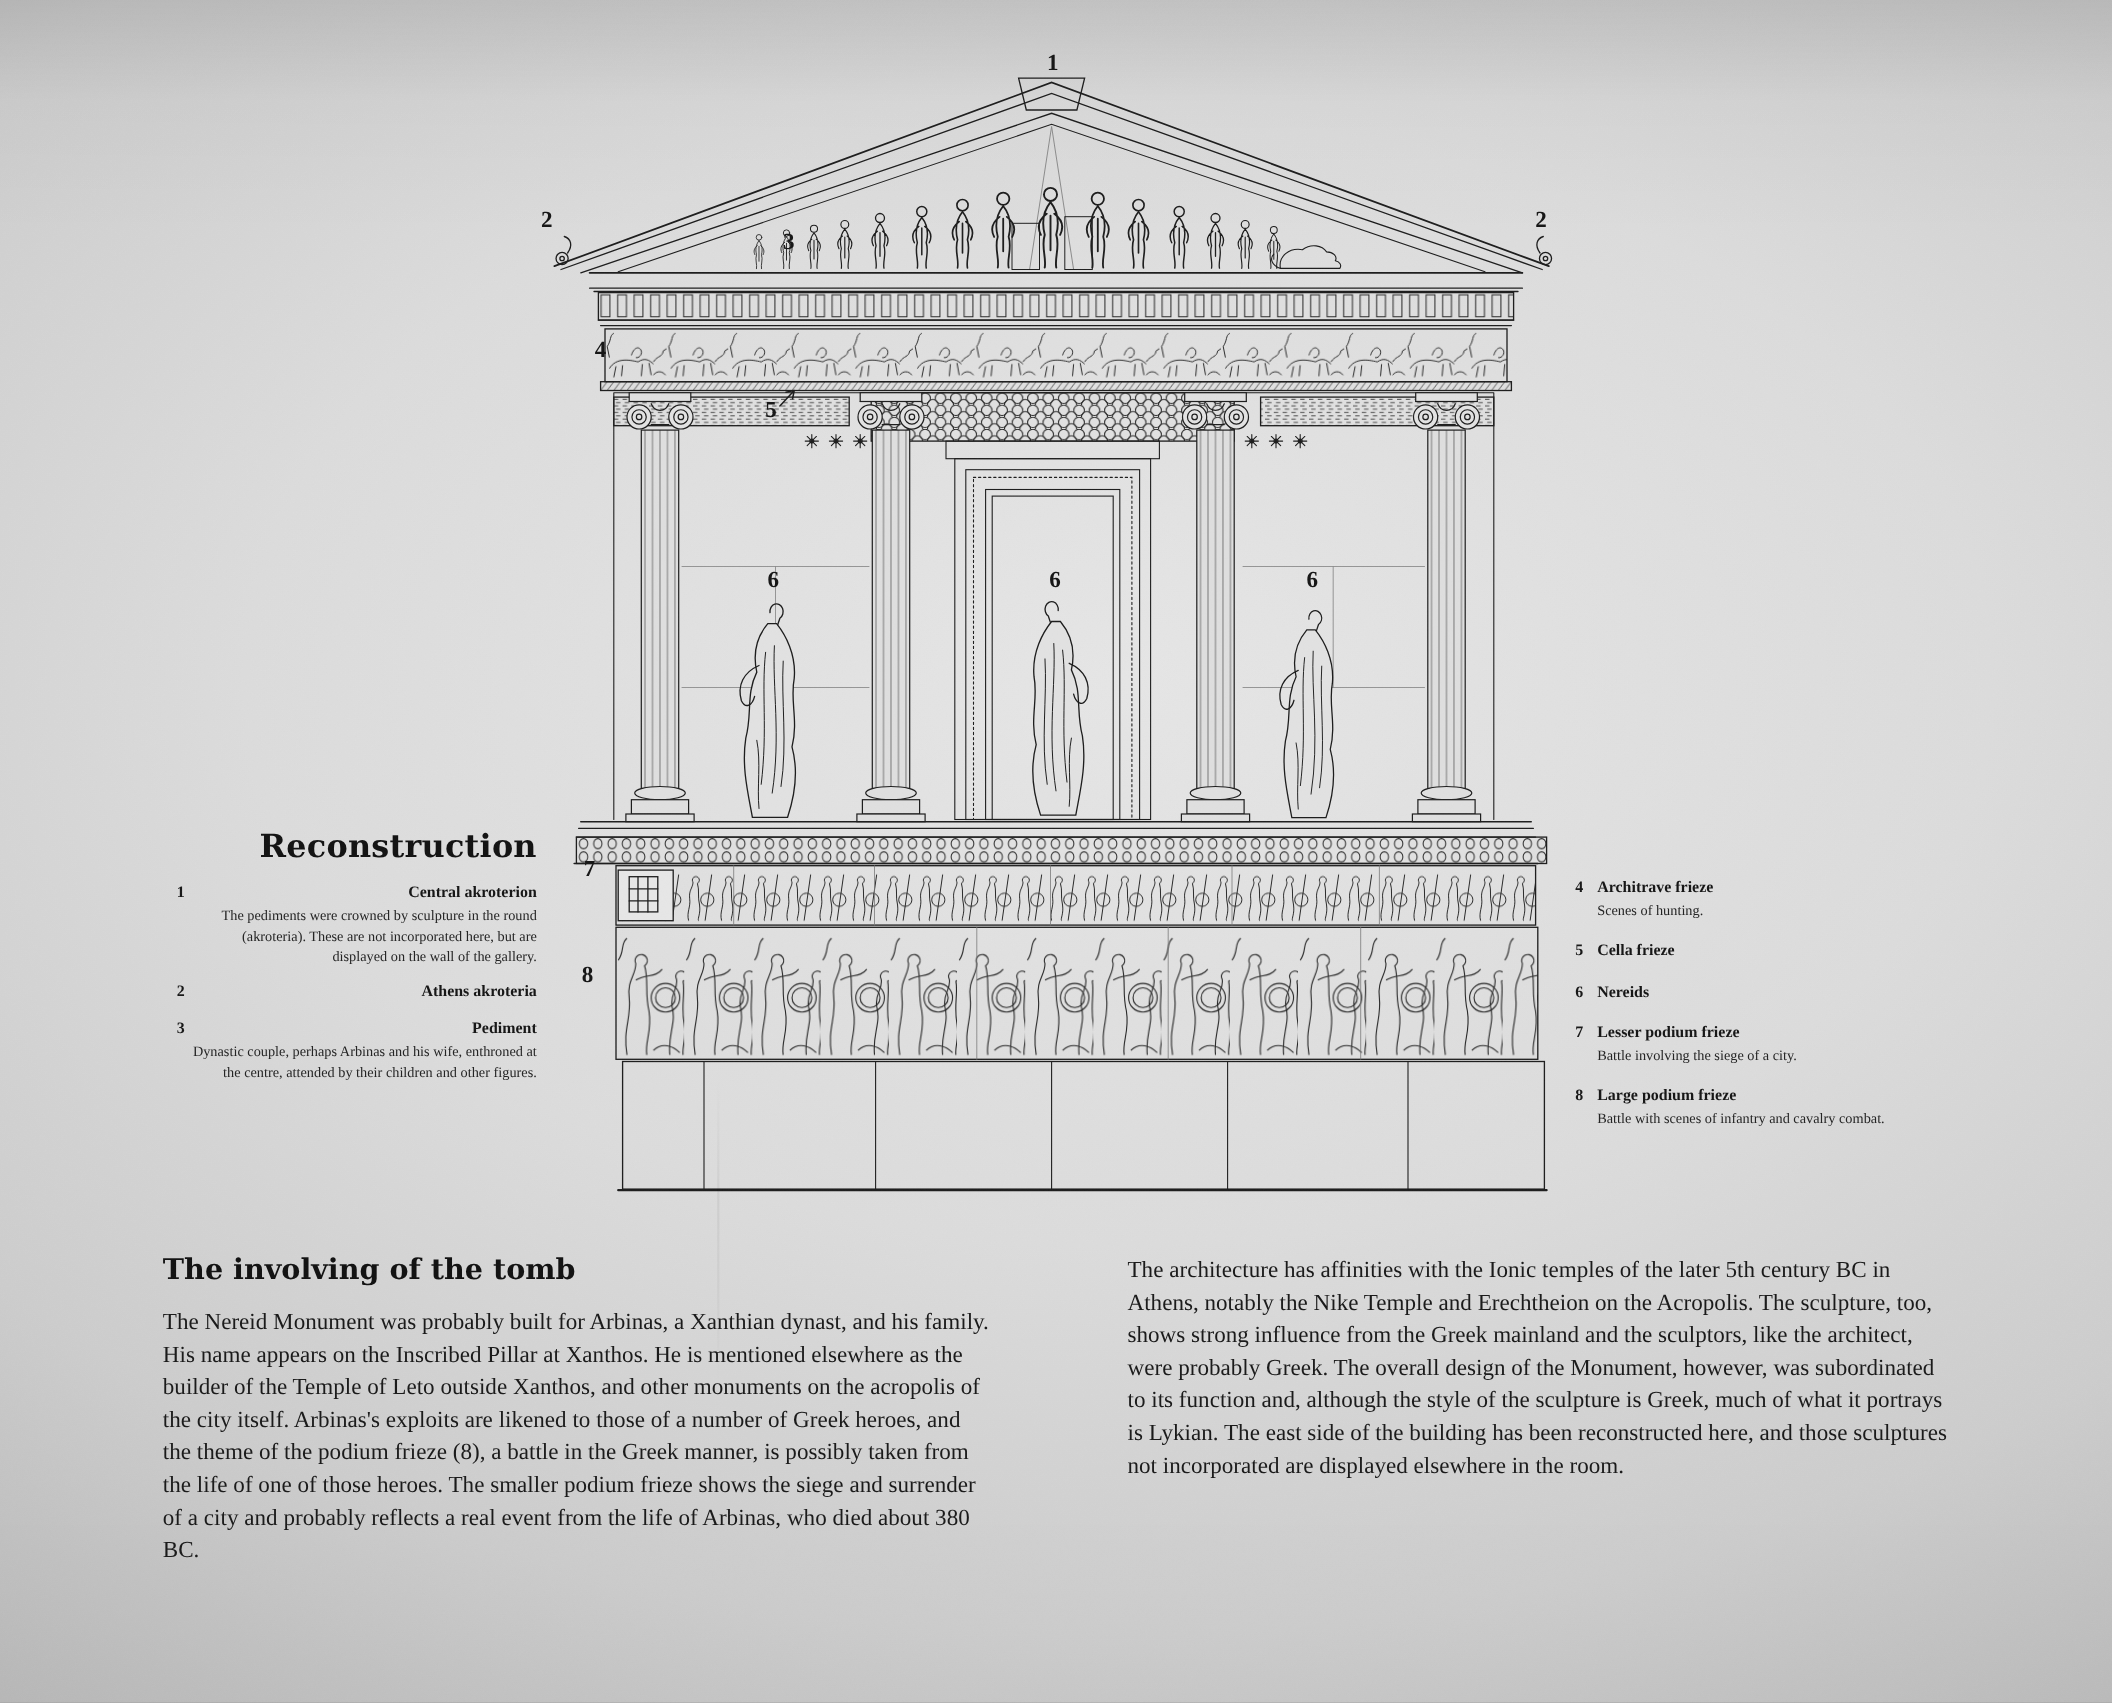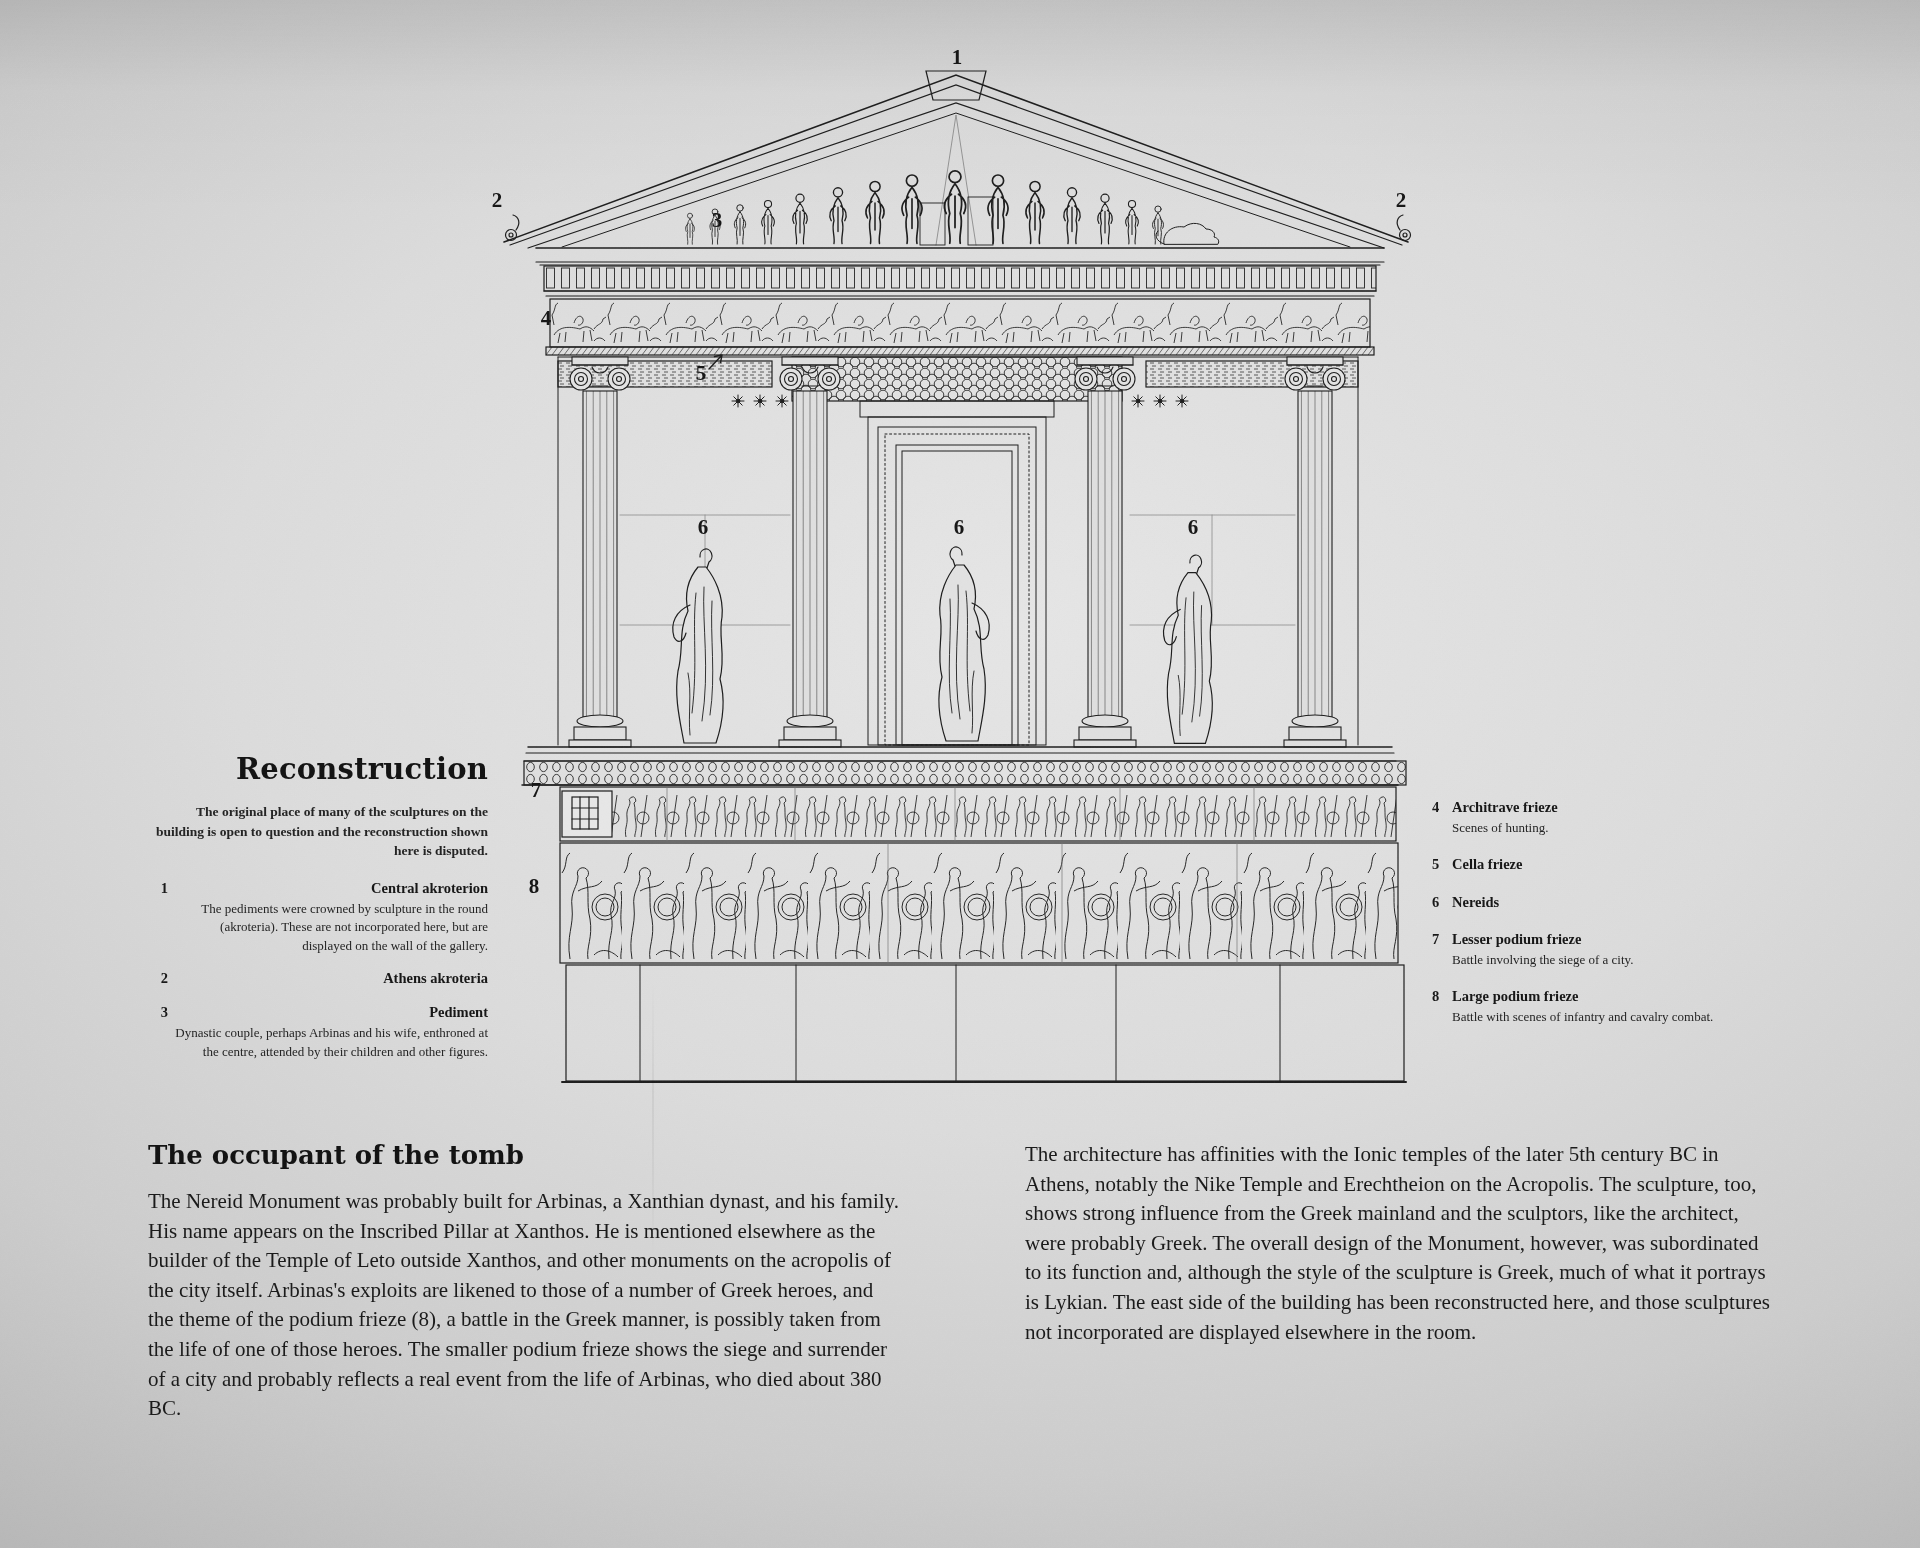--- a/index.html
+++ b/index.html
@@ -272,21 +272,20 @@
   <div class="callout" style="left:546px;top:318px">4</div>
   <div class="callout" style="left:701px;top:373px">5</div>
   <div class="callout" style="left:703px;top:527px">6</div>
   <div class="callout" style="left:959px;top:527px">6</div>
   <div class="callout" style="left:1193px;top:527px">6</div>
   <div class="callout" style="left:536px;top:790px">7</div>
   <div class="callout" style="left:534px;top:886px">8</div>
 
   <div class="legend legend-left">
     <h3>Reconstruction</h3>
-    <p class="intro">The original place of many of the sculptures on the building is open to question and the reconstruction shown here is disputed.</p>
 
     <div class="li">
       <span class="n">1</span>
       <span class="t">
         <b class="tt">Central akroterion</b>
         <span class="td">The pediments were crowned by sculpture in the round (akroteria). These are not incorporated here, but are displayed on the wall of the gallery.</span>
       </span>
     </div>
     <div class="li">
       <span class="n">2</span>
@@ -333,21 +332,21 @@
     <div class="li">
       <span class="n">8</span>
       <span class="t">
         <b class="tt">Large podium frieze</b>
         <span class="td">Battle with scenes of infantry and cavalry combat.</span>
       </span>
     </div>
   </div>
 
   <div class="section section-left">
-    <h2>The occupant of the tomb</h2>
+    <h2>The involving of the tomb</h2>
     <p>The Nereid Monument was probably built for Arbinas, a Xanthian dynast, and his family. His name appears on the Inscribed Pillar at Xanthos. He is mentioned elsewhere as the builder of the Temple of Leto outside Xanthos, and other monuments on the acropolis of the city itself. Arbinas's exploits are likened to those of a number of Greek heroes, and the theme of the podium frieze (8), a battle in the Greek manner, is possibly taken from the life of one of those heroes. The smaller podium frieze shows the siege and surrender of a city and probably reflects a real event from the life of Arbinas, who died about 380 BC.</p>
   </div>
   <div class="section section-right">
     <p>The architecture has affinities with the Ionic temples of the later 5th century BC in Athens, notably the Nike Temple and Erechtheion on the Acropolis. The sculpture, too, shows strong influence from the Greek mainland and the sculptors, like the architect, were probably Greek. The overall design of the Monument, however, was subordinated to its function and, although the style of the sculpture is Greek, much of what it portrays is Lykian. The east side of the building has been reconstructed here, and those sculptures not incorporated are displayed elsewhere in the room.</p>
   </div>
 
   <div class="crease"></div>
 
   <svg class="grain" aria-hidden="true">
     <filter id="gr">

